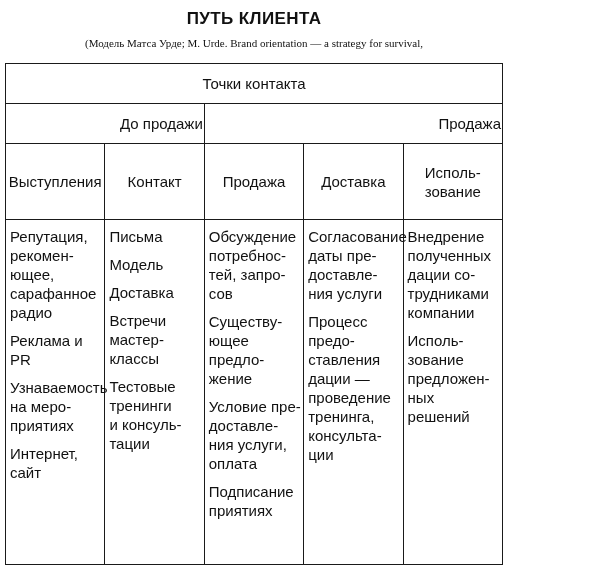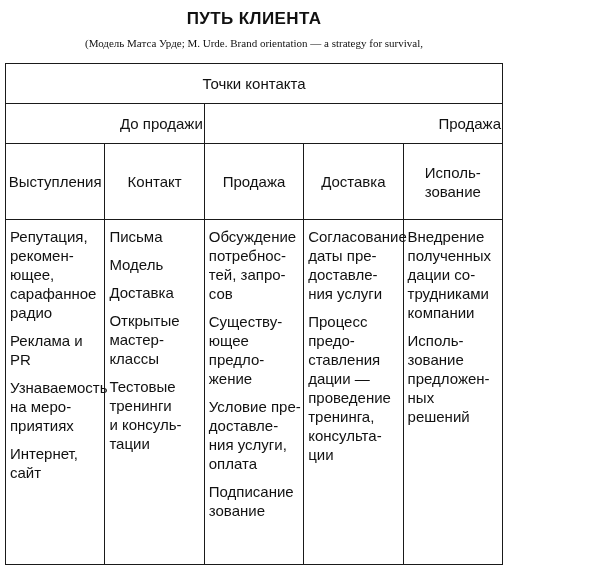--- a/index.html
+++ b/index.html
@@ -123,21 +123,21 @@
             <div class="cell-item">Узнаваемость
 на меро-
 приятиях</div>
             <div class="cell-item">Интернет,
 сайт</div>
           </td>
       <td class="td-body">
             <div class="cell-item">Письма</div>
             <div class="cell-item">Модель</div>
             <div class="cell-item">Доставка</div>
-            <div class="cell-item">Открытые
+            <div class="cell-item">Встречи
 мастер-
 классы</div>
             <div class="cell-item">Тестовые
 тренинги
 и консуль-
 тации</div>
           </td>
       <td class="td-body">
             <div class="cell-item">Обсуждение
 потребнос-
@@ -145,21 +145,21 @@
 сов</div>
             <div class="cell-item">Существу-
 ющее
 предло-
 жение</div>
             <div class="cell-item">Условие пре-
 доставле-
 ния услуги,
 оплата</div>
             <div class="cell-item">Подписание
-зование</div>
+приятиях</div>
           </td>
       <td class="td-body">
             <div class="cell-item">Согласование
 даты пре-
 доставле-
 ния услуги</div>
             <div class="cell-item">Процесс
 предо-
 ставления
 дации —

